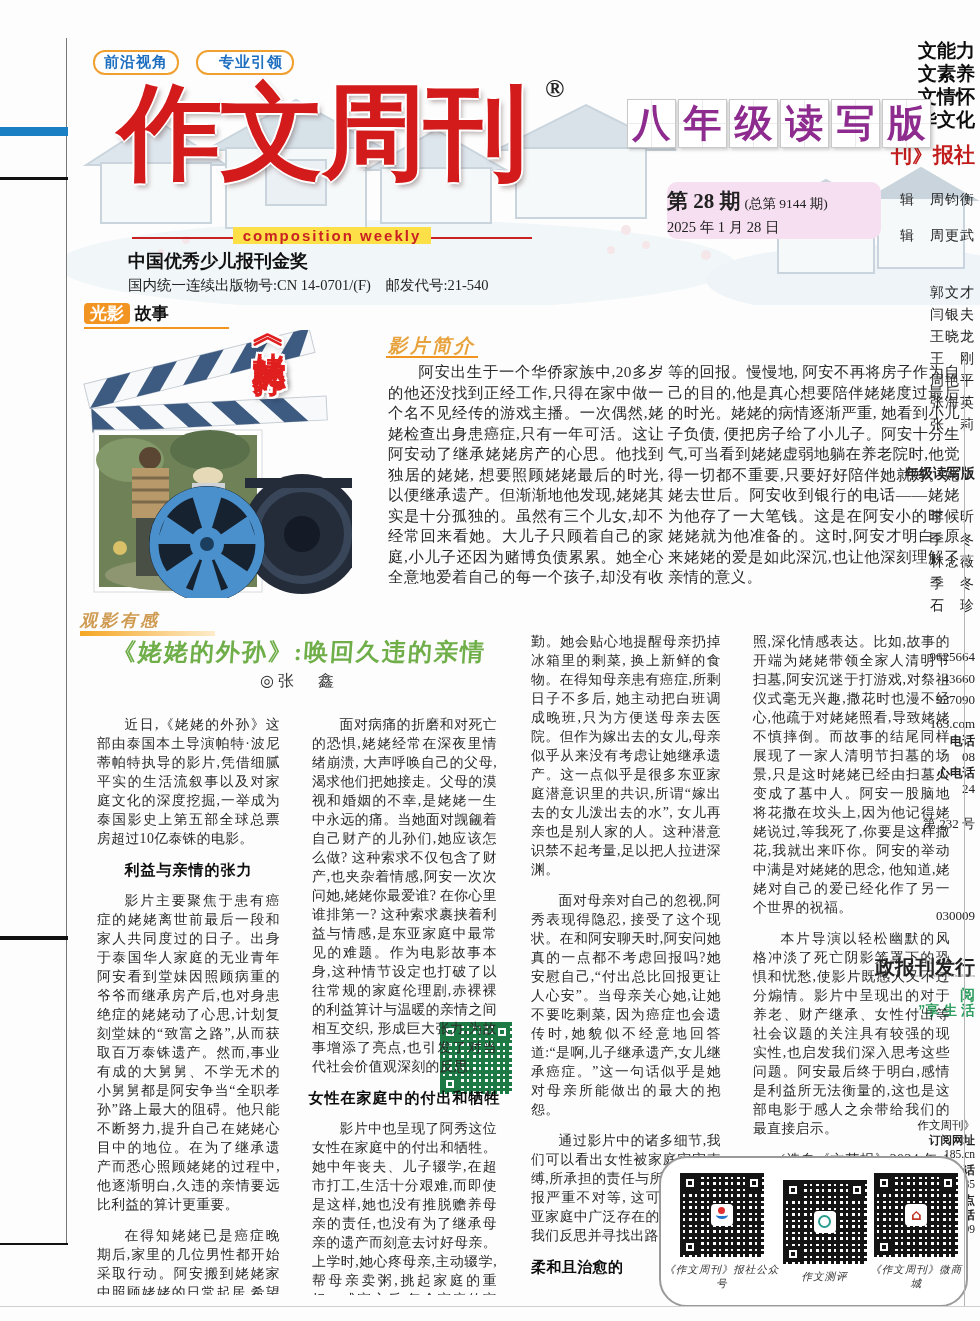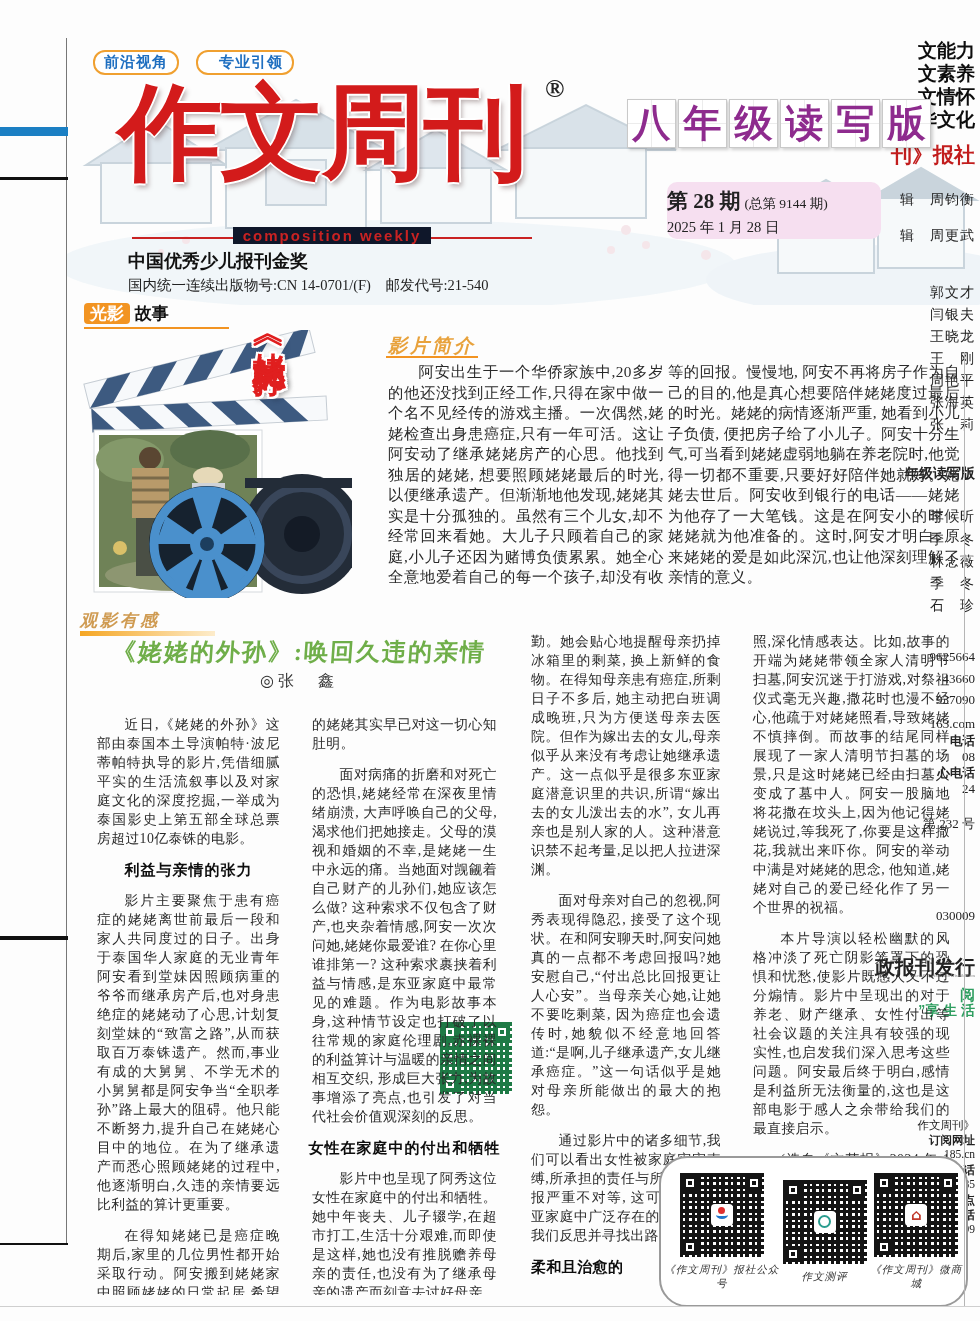--- a/index.html
+++ b/index.html
@@ -19,21 +19,21 @@
 
   
   .badge-pill{position:absolute;background:#fff;border:2px solid #f0a030;border-radius:12px;
       padding:1px 9px;color:#1f6fc0;font-family:"Liberation Sans",sans-serif;font-weight:900;font-size:15px;letter-spacing:1px;}
   .mast-title{position:absolute;left:118px;top:64px;font-size:104px;font-weight:900;color:#d31b1b;
       letter-spacing:-2px;white-space:nowrap;
       text-shadow:-2px 0 0 #fff,2px 0 0 #fff,0 -2px 0 #fff,0 2px 0 #fff,3px 4px 5px rgba(60,30,30,.35);}
   .mast-reg{position:absolute;left:545px;top:74px;font-size:26px;color:#222;font-weight:700;}
   .mast-line{position:absolute;left:132px;top:237px;width:400px;height:2px;background:#c92222;}
   .mast-en{position:absolute;left:132px;top:227px;width:400px;text-align:center;}
-  .mast-en span{background:#0f172a;padding:0 10px;color:#c92222;font-weight:700;font-size:15px;letter-spacing:2px;
+  .mast-en span{background:#fde047;padding:0 10px;color:#c92222;font-weight:700;font-size:15px;letter-spacing:2px;
       font-family:"Liberation Sans",sans-serif;}
   .award{position:absolute;left:128px;top:249px;font-family:"Liberation Sans",sans-serif;font-weight:900;font-size:18px;color:#111;}
   .issn{position:absolute;left:128px;top:276px;font-size:14.5px;color:#222;}
   .tiles{position:absolute;left:627px;top:99px;display:flex;gap:2px;}
   .tile{width:47px;height:47px;background:#fff;border:1px solid #c9c9c9;box-shadow:2px 2px 3px rgba(0,0,0,.18);
       display:flex;align-items:center;justify-content:center;font-size:38px;font-weight:900;color:#8e2b8e;
       background-image:linear-gradient(#ececec,#ececec),linear-gradient(#ececec,#ececec);
       background-size:100% 1px,1px 100%;background-position:center center;background-repeat:no-repeat;}
   .issue-box{position:absolute;left:667px;top:182px;width:214px;height:57px;background:#f6dff0;border-radius:10px;
       padding:5px 0;box-sizing:border-box;}
@@ -295,21 +295,20 @@
   <div class="rev-author">◎张　鑫</div>
 
   <div class="col" style="left:85px;top:703px;width:207px;height:592px;">
     <p class="p-ind">近日,《姥姥的外孙》这部由泰国本土导演帕特·波尼蒂帕特执导的影片,凭借细腻平实的生活流叙事以及对家庭文化的深度挖掘,一举成为泰国影史上第五部全球总票房超过10亿泰铢的电影。</p>
     <p class="subhead">利益与亲情的张力</p>
     <p class="p-ind">影片主要聚焦于患有癌症的姥姥离世前最后一段和家人共同度过的日子。出身于泰国华人家庭的无业青年阿安看到堂妹因照顾病重的爷爷而继承房产后,也对身患绝症的姥姥动了心思,计划复刻堂妹的“致富之路”,从而获取百万泰铢遗产。然而,事业有成的大舅舅、不学无术的小舅舅都是阿安争当“全职孝孙”路上最大的阻碍。他只能不断努力,提升自己在姥姥心目中的地位。在为了继承遗产而悉心照顾姥姥的过程中,他逐渐明白,久违的亲情要远比利益的算计更重要。</p>
     <p class="p-ind">在得知姥姥已是癌症晚期后,家里的几位男性都开始采取行动。阿安搬到姥姥家中照顾姥姥的日常起居,希望能得到姥姥的遗产;大舅舅阿强也希望把母亲接到自己家里,美其名曰想做好母亲的“全职儿子”。饱经沧桑</p>
   </div>
 
   <div class="col" style="left:300px;top:703px;width:209px;height:592px;">
-    <p>的姥姥其实早已对这一切心知肚明。</p>
     <p class="p-ind">面对病痛的折磨和对死亡的恐惧,姥姥经常在深夜里情绪崩溃, 大声呼唤自己的父母,渴求他们把她接走。父母的漠视和婚姻的不幸,是姥姥一生中永远的痛。当她面对觊觎着自己财产的儿孙们,她应该怎么做? 这种索求不仅包含了财产,也夹杂着情感,阿安一次次问她,姥姥你最爱谁? 在你心里谁排第一? 这种索求裹挟着利益与情感,是东亚家庭中最常见的难题。作为电影故事本身,这种情节设定也打破了以往常规的家庭伦理剧,赤裸裸的利益算计与温暖的亲情之间相互交织, 形成巨大张力,为故事增添了亮点,也引发了对当代社会价值观深刻的反思。</p>
     <p class="subhead">女性在家庭中的付出和牺牲</p>
     <p class="p-ind">影片中也呈现了阿秀这位女性在家庭中的付出和牺牲。她中年丧夫、儿子辍学,在超市打工,生活十分艰难,而即使是这样,她也没有推脱赡养母亲的责任,也没有为了继承母亲的遗产而刻意去讨好母亲。上学时,她心疼母亲,主动辍学,帮母亲卖粥,挑起家庭的重担。成家之后,每个家庭的家庭日她都到得最</p>
   </div>
 
   <div class="col" style="left:519px;top:620px;width:214px;height:674px;">
     <p>勤。她会贴心地提醒母亲扔掉冰箱里的剩菜, 换上新鲜的食物。在得知母亲患有癌症,所剩日子不多后, 她主动把白班调成晚班,只为方便送母亲去医院。但作为嫁出去的女儿,母亲似乎从来没有考虑让她继承遗产。这一点似乎是很多东亚家庭潜意识里的共识,所谓“嫁出去的女儿泼出去的水”, 女儿再亲也是别人家的人。这种潜意识禁不起考量,足以把人拉进深渊。</p>
     <p class="p-ind">面对母亲对自己的忽视,阿秀表现得隐忍, 接受了这个现状。在和阿安聊天时,阿安问她真的一点都不考虑回报吗?她安慰自己,“付出总比回报更让人心安”。当母亲关心她,让她不要吃剩菜, 因为癌症也会遗传时,她貌似不经意地回答道:“是啊,儿子继承遗产,女儿继承癌症。”这一句话似乎是她对母亲所能做出的最大的抱怨。</p>
     <p class="p-ind">通过影片中的诸多细节,我们可以看出女性被家庭牢牢束缚,所承担的责任与所得到的回报严重不对等, 这可能就是东亚家庭中广泛存在的现状,需要我们反思并寻找出路。</p>
     <div class="narrow">

